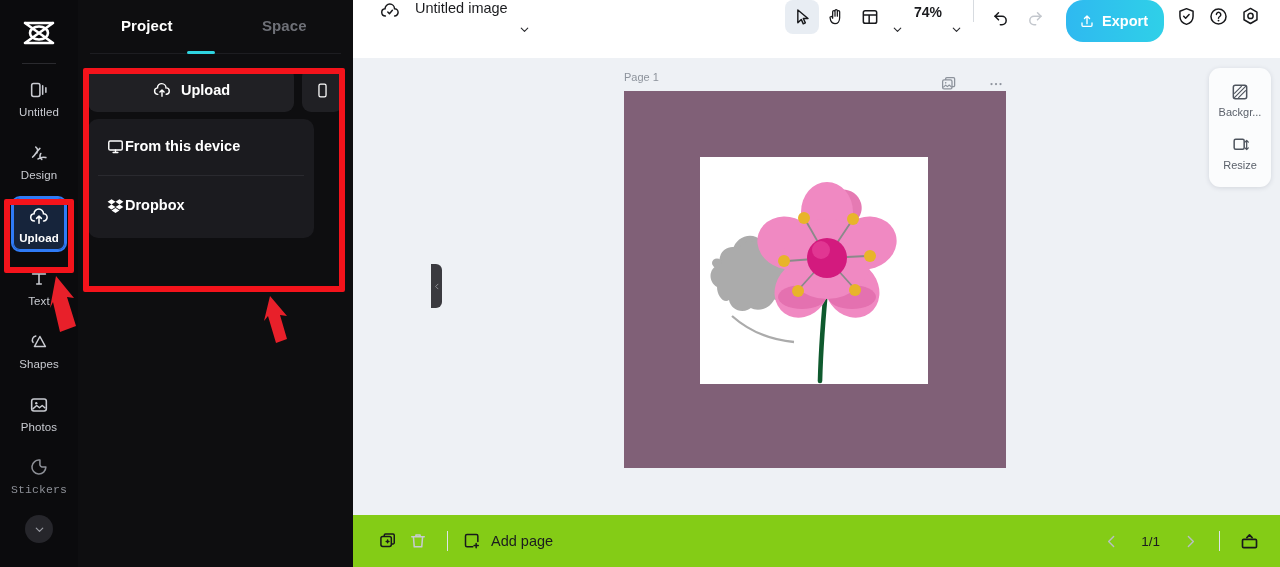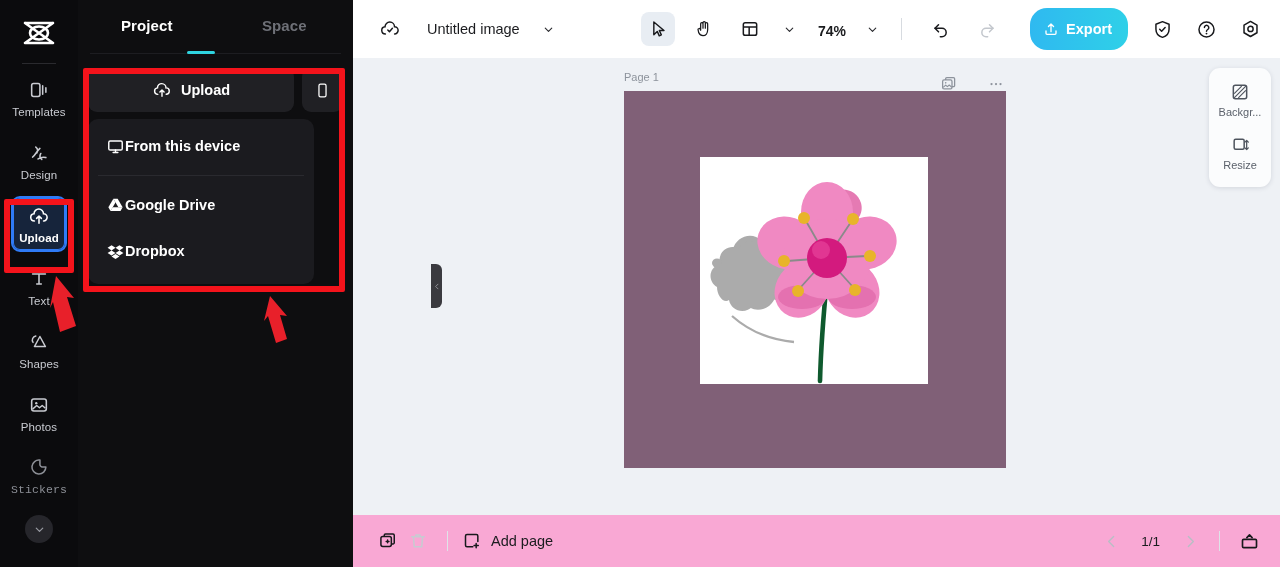--- a/index.html
+++ b/index.html
@@ -93,22 +93,22 @@
   
   .collapse {
     position: absolute; left: 353px; top: 264px; width: 11px; height: 44px;
     background: #3a3a3f; border-radius: 0 6px 6px 0;
     display: flex; align-items: center; justify-content: center; cursor: pointer; z-index: 6;
   }
 
   
   .main { flex: 1; height: 567px; background: #eef1f5; display: flex; flex-direction: column; position: relative; }
   .topbar {
-    height: 58px; background: #ffffff; display: flex; align-items: center;
-    padding: 0 14px 0 26px; gap: 12px; flex: 0 0 58px;
+    height: 58px; background: #ffffff; display: flex; 
+    padding: 0 14px 0 26px; gap: 0; flex: 0 0 58px;
   }
   .doc-cloud { width: 22px; height: 22px; display: flex; align-items: center; }
   .doc-title { font-size: 14.5px; color: #1b1c1f; margin-left: 14px; }
   .chev-sm { margin-left: 10px; display: flex; align-items: center; cursor: pointer; }
   .tb-spacer { flex: 1; }
   .tool {
     width: 34px; height: 34px; border-radius: 8px;
     display: flex; align-items: center; justify-content: center; cursor: pointer;
   }
   .tool.sel { background: #e8edf3; }
@@ -136,21 +136,21 @@
     box-shadow: 0 1px 5px rgba(30,40,60,.13);
     display: flex; flex-direction: column; align-items: center; gap: 7px;
   }
   .dock-item {
     width: 56px; display: flex; flex-direction: column; align-items: center; gap: 4px;
     padding: 5px 0; cursor: pointer;
   }
   .dock-item .lbl { font-size: 11px; color: #5b616b; }
 
   .bottombar {
-    height: 52px; background: #f9a8d4; display: flex; align-items: center;
+    height: 52px; background: #84cc16; display: flex; align-items: center;
     padding: 0 16px 0 20px; flex: 0 0 52px;
   }
   .bb-ico { width: 30px; height: 30px; display: flex; align-items: center; justify-content: center; cursor: pointer; }
   .bb-sep { width: 1px; height: 20px; background: #dfe3e8; margin: 0 14px; }
   .addpage {
     display: flex; align-items: center; gap: 9px; font-size: 14.5px; color: #1b1c1f;
     font-weight: 500; cursor: pointer;
   }
   .bb-spacer { flex: 1; }
   .pagenum { font-size: 13.5px; color: #1b1c1f; font-weight: 400; margin: 0 15px; }
@@ -167,21 +167,21 @@
         <ellipse cx="20" cy="14" rx="9" ry="6.5" stroke="#fff" stroke-width="2.6" fill="none"></ellipse>
       </svg>
     </div>
     <div class="rail-div"></div>
 
     <div class="rail-item">
       <svg class="rail-ico" viewBox="0 0 24 24" fill="none">
         <rect x="4" y="5" width="9" height="14" rx="2" stroke="#c9cbd1" stroke-width="1.7"></rect>
         <path d="M16 7.5v9M19.5 9.5v5" stroke="#c9cbd1" stroke-width="1.7" stroke-linecap="round"></path>
       </svg>
-      <span class="lbl">Templates</span>
+      <span class="lbl">Untitled</span>
     </div>
 
     <div class="rail-item">
       <svg class="rail-ico" viewBox="0 0 24 24" fill="none">
         <path d="M5 16.5c3-2 4-6 8-9.5M8.5 5.5c2 1.5 2.5 4 1 6.5M15 19c-2-1.5-2.5-4-1-6.5M11 18.5c3-2 5.5-2.5 8.5-1.5" stroke="#c9cbd1" stroke-width="1.7" stroke-linecap="round"></path>
       </svg>
       <span class="lbl">Design</span>
     </div>
 
     <div class="rail-item active">
@@ -256,28 +256,20 @@
 
       <div class="menu">
         <div class="menu-item">
           <svg width="19" height="19" viewBox="0 0 24 24" fill="none">
             <rect x="3.5" y="5" width="17" height="11.5" rx="1.8" stroke="#fff" stroke-width="1.8"></rect>
             <path d="M12 16.5v3M9 19.5h6" stroke="#fff" stroke-width="1.8" stroke-linecap="round"></path>
           </svg>
           <span>From this device</span>
         </div>
         <div class="menu-sep"></div>
-        <div class="menu-item">
-          <svg width="19" height="19" viewBox="0 0 24 24">
-            <path d="M9.3 3.5h5.4L21 14.2h-5.4z" fill="#fff"></path>
-            <path d="M9.3 3.5L3 14.2l2.7 4.6L12 8.1z" fill="#fff"></path>
-            <path d="M5.7 18.8h12.6l2.7-4.6H8.4z" fill="#fff"></path>
-          </svg>
-          <span>Google Drive</span>
-        </div>
         <div class="menu-item">
           <svg width="19" height="19" viewBox="0 0 24 24">
             <path d="M7 4L2 7.3l5 3.3 5-3.3zM17 4l-5 3.3 5 3.3 5-3.3zM2 13.9l5 3.3 5-3.3-5-3.3zM17 10.6l-5 3.3 5 3.3 5-3.3zM7 18.3l5 3.3 5-3.3-5-3.2z" fill="#fff"></path>
           </svg>
           <span>Dropbox</span>
         </div>
       </div>
     </div>
 
     <div class="collapse">

